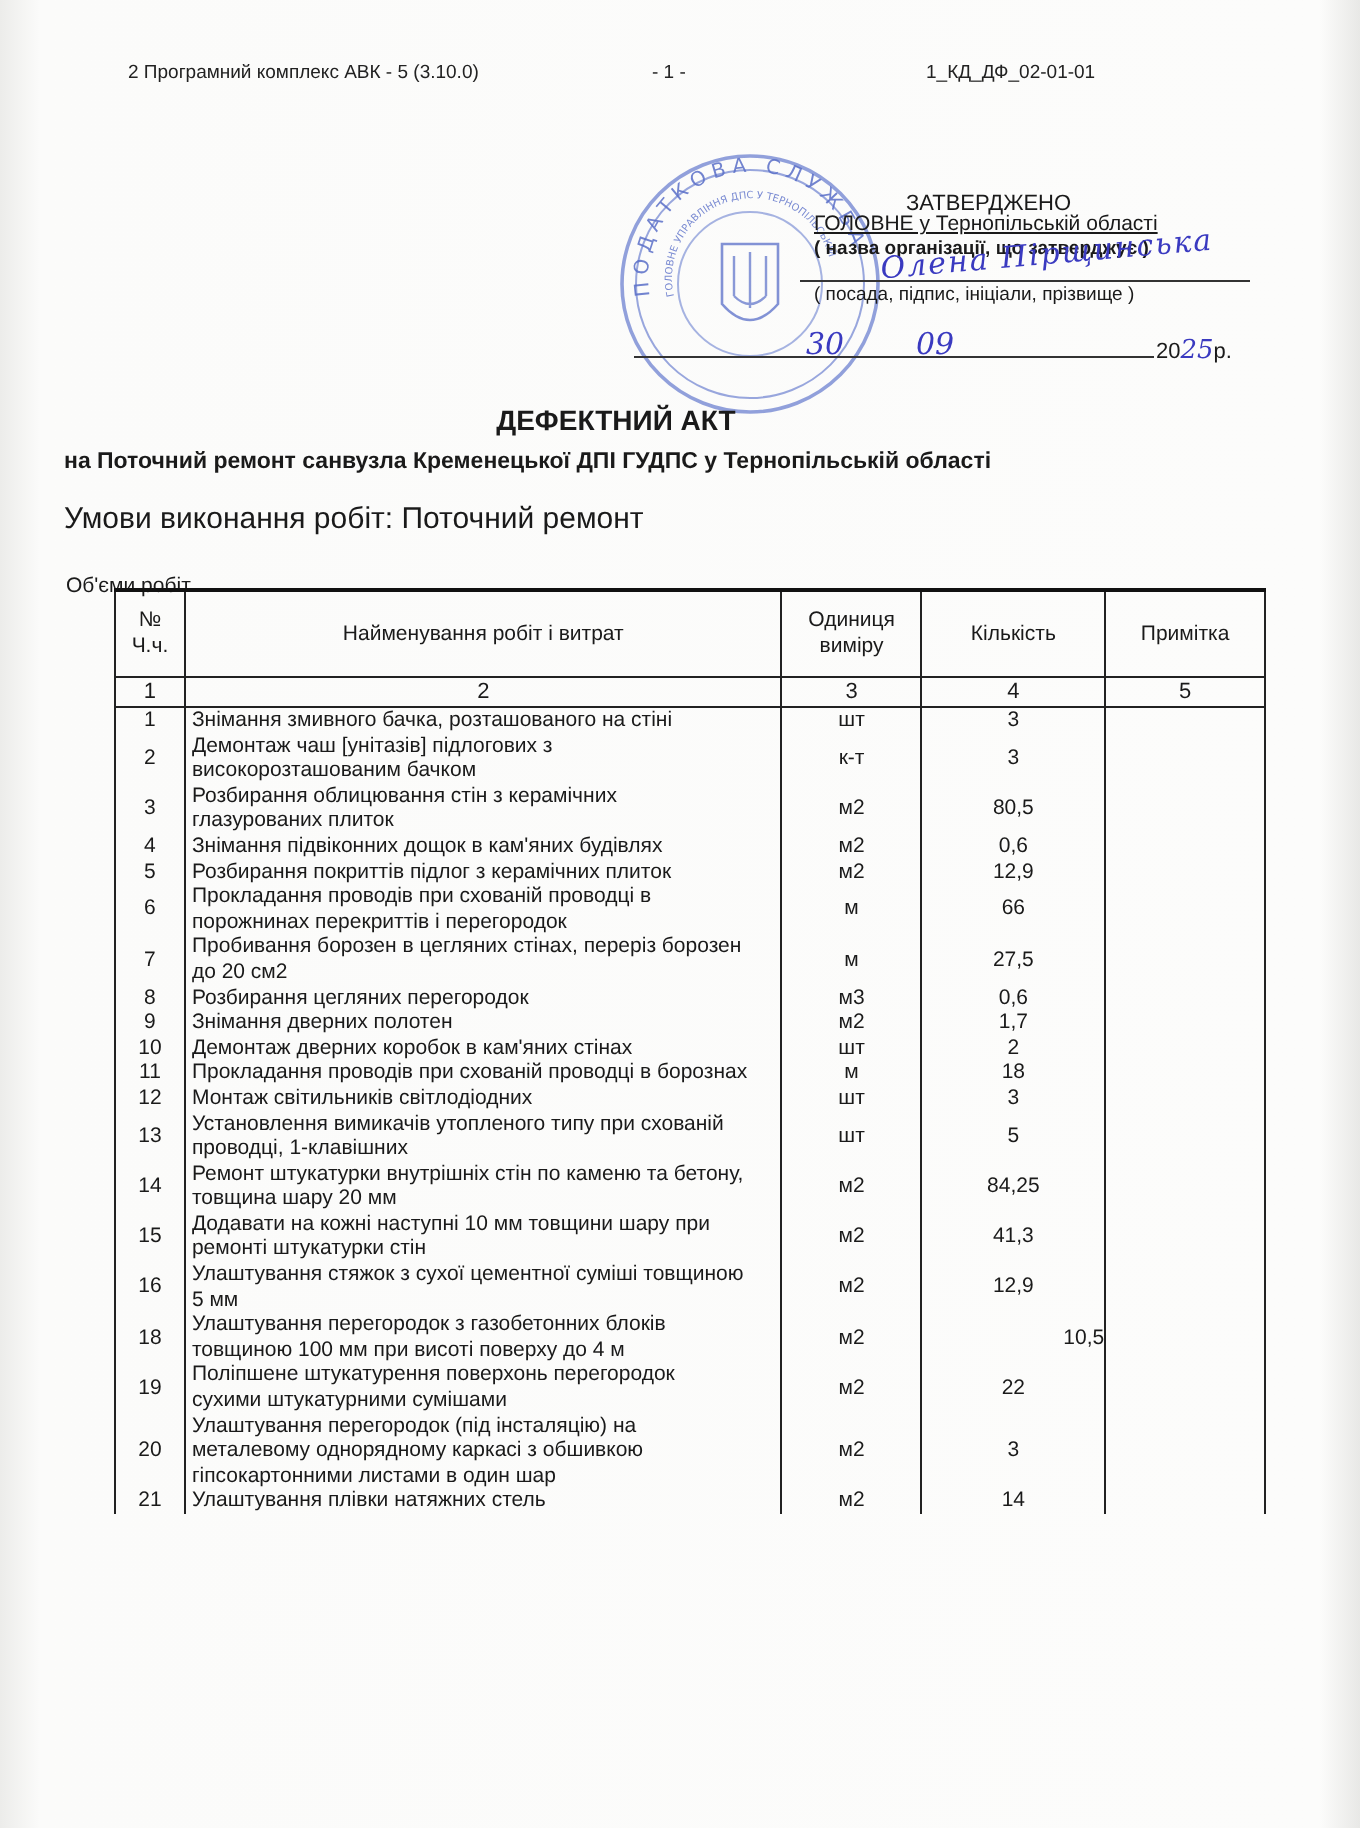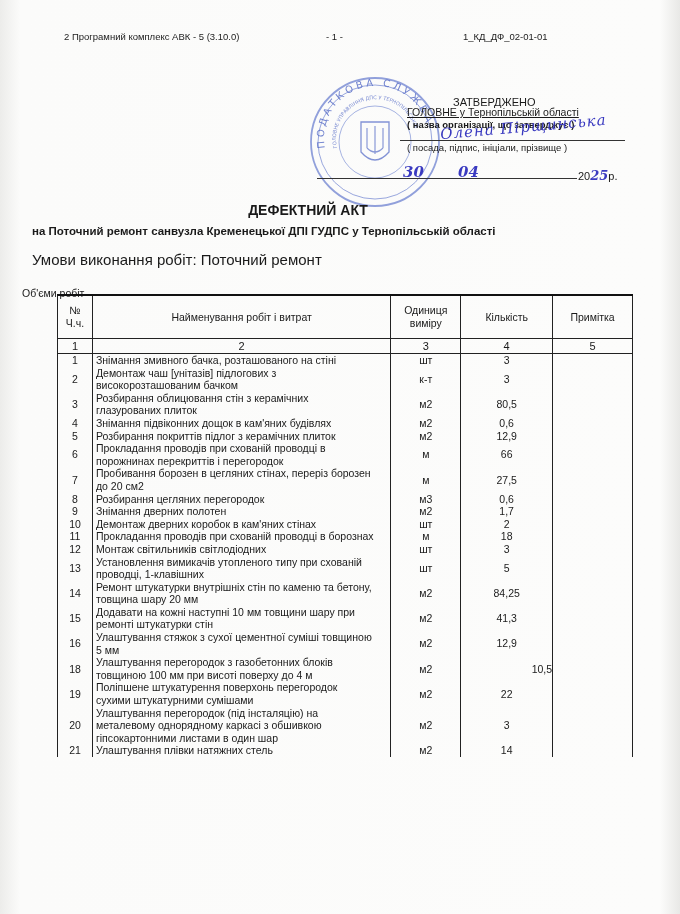--- a/index.html
+++ b/index.html
@@ -11,26 +11,26 @@
   .approve { position:absolute; left:395px; top:84px; width:240px; font-size:10.5px; }
   .approve .title { position:absolute; left:58px; top:12px; font-size:11px; }
   .approve .org { position:absolute; left:12px; top:22px; text-decoration:underline; }
   .approve .org-cap { position:absolute; left:12px; top:35px; font-size:9.5px;font-weight:bold; }
   .approve .sig-line { position:absolute; left:5px; top:55px; width:225px; border-bottom:1px solid #333; height:1px; }
   .approve .sig-cap { position:absolute; left:12px; top:58px; font-size:9.5px; }
   .approve .date-line { position:absolute; left:-78px; top:94px; width:260px; border-bottom:1px solid #333; }
   .approve .year { position:absolute; left:183px; top:84px; font-size:11px; }
   .signature { position:absolute; left:440px; top:118px; font-family:"DejaVu Serif", serif; font-style:italic;
                color:#3a3ac0; font-size:15px; transform:rotate(-5deg); letter-spacing:1px; }
-  .handdate { position:absolute; color:#3a3ac0; font-family:"DejaVu Serif", serif; font-style:italic; font-size:15px;font-weight:bold; }
+  .handdate { position:absolute; color:#3a3ac0; font-family:"DejaVu Serif", serif; font-style:italic; font-size:15px; }
   .stamp { position:absolute; left:305px; top:70px; width:140px; height:140px; }
   .doc-title { position:absolute; left:0; width:616px; top:202px; text-align:center; font-weight:bold; font-size:14px; }
   .subtitle { position:absolute; left:32px; top:225px; font-weight:bold; font-size:11.5px; }
   .conditions { position:absolute; left:32px; top:251px; font-size:15px; }
-  .volumes { position:absolute; left:22px; top:287px; font-size:10.5px; }
+  .volumes { position:absolute; left:33px; top:287px; font-size:10.5px; }
   table.works { position:absolute; left:57px; top:294px; width:576px; border-collapse:collapse; font-size:10.5px; }
   table.works th { font-weight:normal; border:1px solid #222; height:40px; font-size:10.5px; line-height:13px; }
   table.works tr.nums td { border:1px solid #222; text-align:center; height:14px; padding:0; font-size:11px; }
   table.works tbody.rows td { border-left:1px solid #222; border-right:1px solid #222; vertical-align:top; padding:0; line-height:12.6px; }
   table.works tbody.rows td.n { text-align:center; width:34px; padding-top:0; }
   table.works tbody.rows td.name { padding-left:3px; }
   table.works tbody.rows td.u, table.works tbody.rows td.q { text-align:center; }
   table.works tbody.rows tr.multi td.n { vertical-align:middle; }
   .colw-n{width:34px}.colw-name{width:299px}.colw-u{width:70px}.colw-q{width:92px}.colw-p{width:80px}
   table.works tr.top-border th { border-top:2px solid #111; }
@@ -64,21 +64,21 @@
     <div class="org-cap">( назва організації, що затверджує )</div>
     <div class="sig-line"></div>
     <div class="sig-cap">( посада, підпис, ініціали, прізвище )</div>
     <div class="date-line"></div>
     <div class="year">
       <span>20</span><span class="handdate" style="position:relative;font-size:13px">25</span><span>р.</span>
     </div>
   </div>
   <div class="signature">Олена Пірщинська</div>
   <div class="handdate" style="left:403px;top:163px">30</div>
-  <div class="handdate" style="left:458px;top:163px">04</div>
+  <div class="handdate" style="left:458px;top:163px">09</div>
 
   <div class="doc-title">ДЕФЕКТНИЙ АКТ</div>
   <div class="subtitle">на Поточний ремонт санвузла Кременецької ДПІ  ГУДПС у Тернопільській області</div>
   <div class="conditions">Умови виконання робіт: Поточний ремонт</div>
   <div class="volumes">Об'єми робіт</div>
 
   <table class="works">
     <colgroup>
       <col class="colw-n">
         <col class="colw-name">

